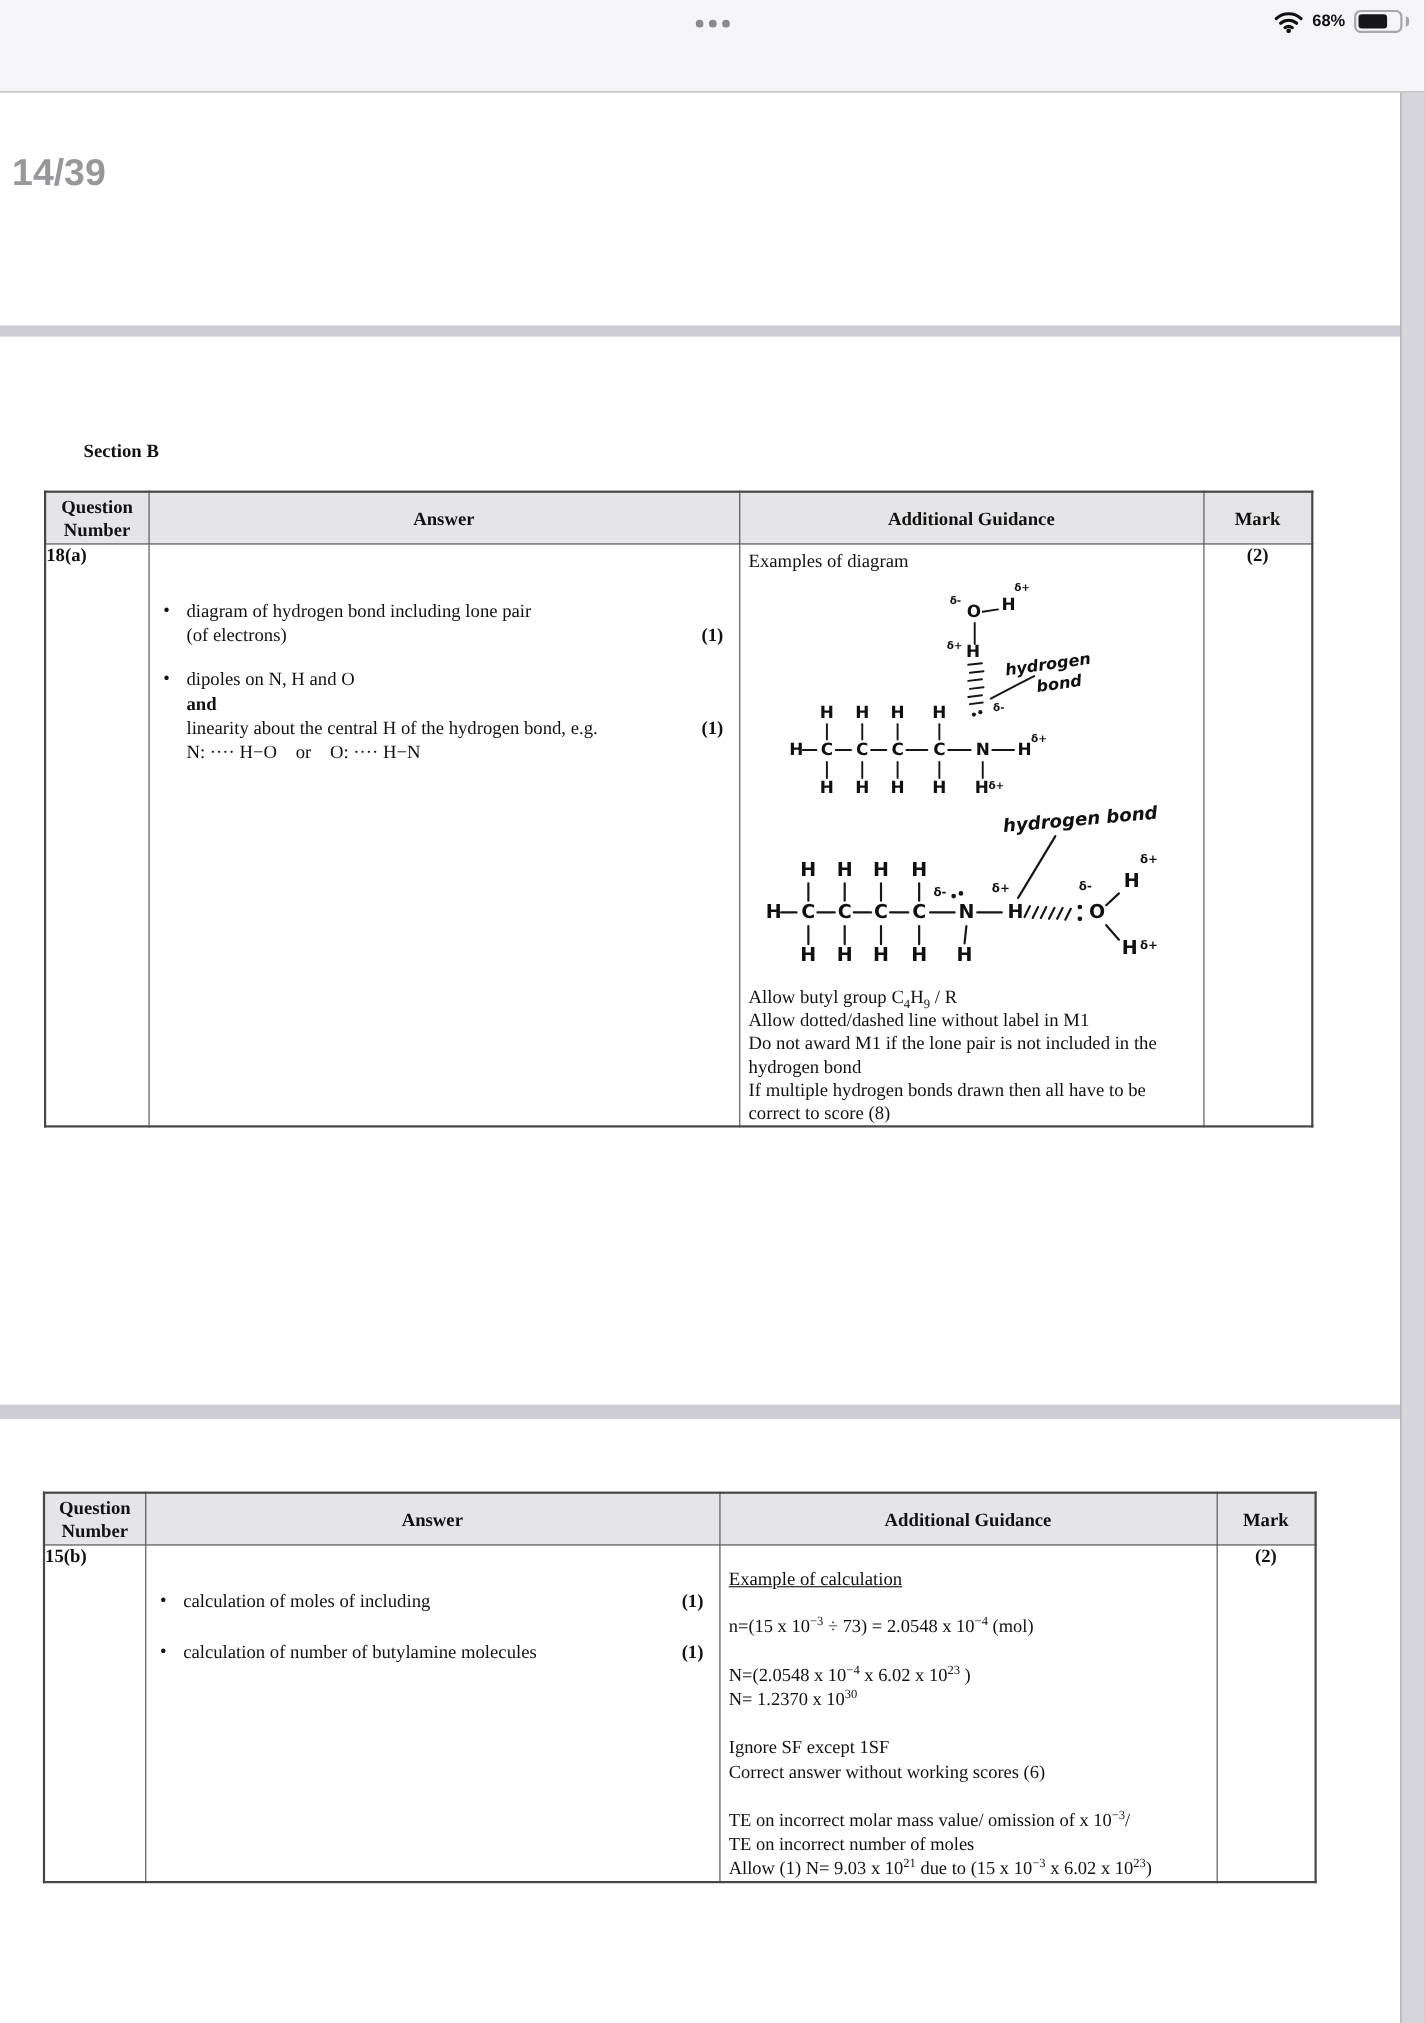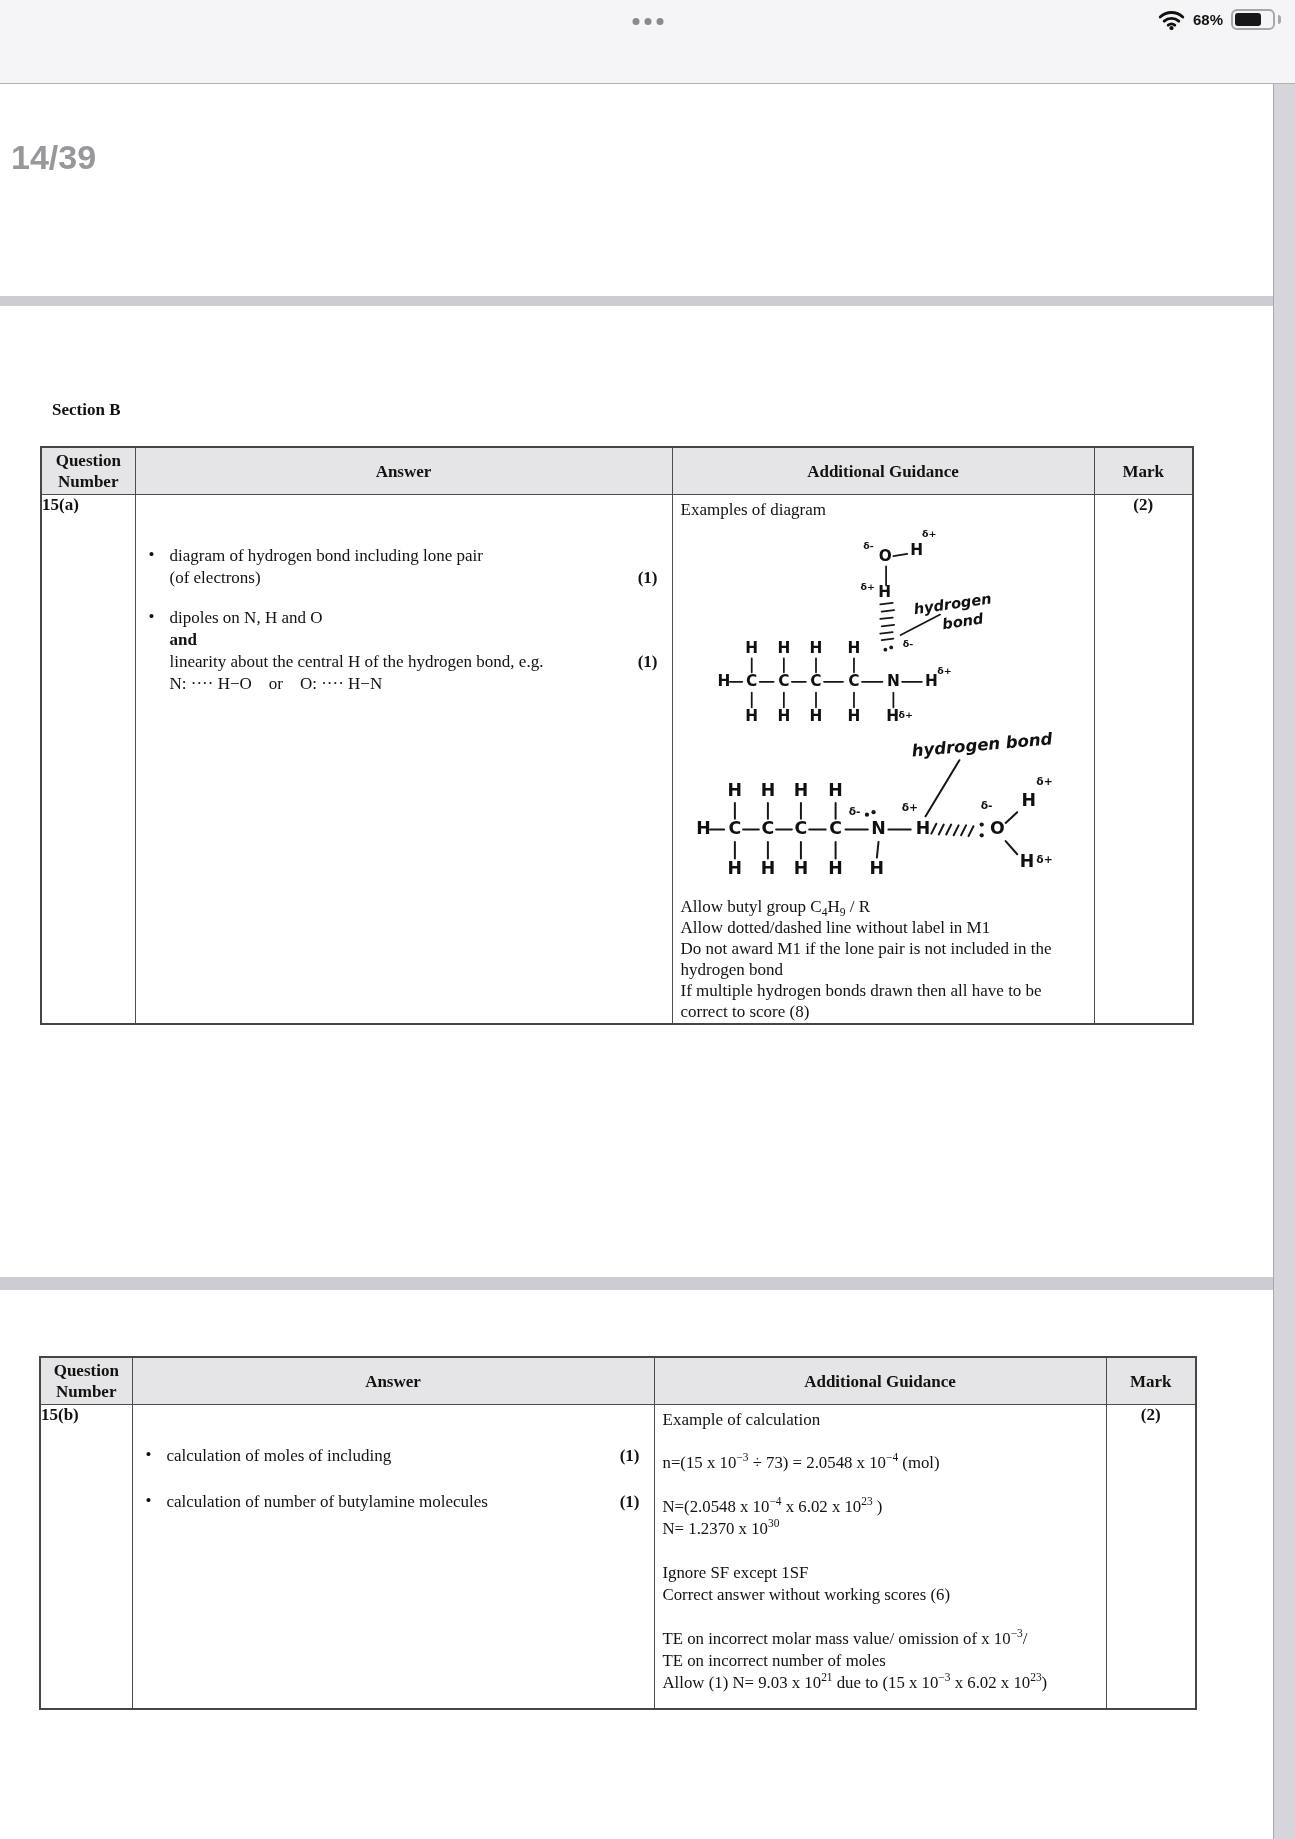--- a/index.html
+++ b/index.html
@@ -19,42 +19,42 @@
   .batt-tip{width:3px;height:9px;background:#a7a6aa;border-radius:0 3px 3px 0;margin-left:-5px;}
 
   
   .page{position:absolute;left:0;width:1273px;background:#ffffff;}
   .page.prev{top:84px;height:212px;}
   .page.p1{top:306px;height:971px;}
   .page.p2{top:1290px;height:549px;}
   .edge{position:absolute;left:1273px;top:84px;width:22px;height:1755px;background:#d6d5da;border-left:1px solid #a9a8ad;z-index:5;}
   .page-indicator{position:absolute;left:11px;top:138px;font-family:"Liberation Sans","DejaVu Sans",sans-serif;
                   font-size:34px;font-weight:600;color:#97979c;z-index:10;}
-  .section-title{position:absolute;left:52px;top:94px;font-size:17px;font-weight:bold;}
+  .section-title{position:absolute;left:76px;top:94px;font-size:17px;font-weight:bold;}
 
   
   table.ms{border-collapse:collapse;table-layout:fixed;position:absolute;background:#fff;}
   table.ms th,table.ms td{border:1.6px solid #4c4c4e;vertical-align:top;padding:0;font-size:17px;}
   table.ms{border:2.2px solid #464648;}
   table.ms th{background:#e5e4e6;font-weight:bold;text-align:center;vertical-align:middle;line-height:21px;padding:2px;}
   td.qn{padding:3px 5px;font-weight:bold;}
   td.mk{text-align:center;padding-top:5px;font-weight:bold;}
   td.ans .ans-pad{position:relative;}
   .t1 .ans-pad{padding-top:50px;}
   .t2 .ans-pad{padding-top:40px;}
   .bullet{position:relative;padding-left:34px;margin-bottom:18px;}
   .t2 .bullet{margin-bottom:24px;}
   .bullet .dot{position:absolute;left:13px;top:0;}
   .bl{position:relative;line-height:22px;}
   .bl.b{font-weight:bold;}
   .bl.pre{white-space:pre-wrap;}
   .bmark{position:absolute;right:14px;top:0;font-weight:bold;}
   td.gd .gd-pad{padding:4px 6px 0 8px;overflow:hidden;}
   .g-intro{line-height:21px;}
-  .g-intro.u{}
+  .g-intro.u{text-decoration:underline;margin-top:16px;}
   .note{line-height:21px;}
   .notes{margin-top:2px;}
   .g2 .gl{line-height:22px;white-space:nowrap;font-size:16.8px;}
   .g2 .grp{margin-top:22px;}
   sup{font-size:68%;line-height:0;vertical-align:super;}
   sub{font-size:68%;line-height:0;vertical-align:sub;}
 
   
   svg.diagram{display:block;}
   svg.diagram line{stroke:#161616;stroke-width:2.4;stroke-linecap:round;fill:none;}
@@ -108,21 +108,21 @@
           <col style="width:99px">
         </colgroup>
       <tbody>
           <tr style="height:45px;">
         <th>Question Number</th>
         <th>Answer</th>
         <th>Additional Guidance</th>
         <th>Mark</th>
       </tr>
       <tr>
-        <td class="qn">15(a)</td>
+        <td class="qn">18(a)</td>
         <td class="ans">
           <div class="ans-pad">
             <div class="bullet">
               <span class="dot">•</span>
               <div class="bl">diagram of hydrogen bond including lone pair</div>
               <div class="bl"><span>(of electrons)</span>
                 <span class="bmark">(1)</span></div>
             </div>
             <div class="bullet">
               <span class="dot">•</span>

